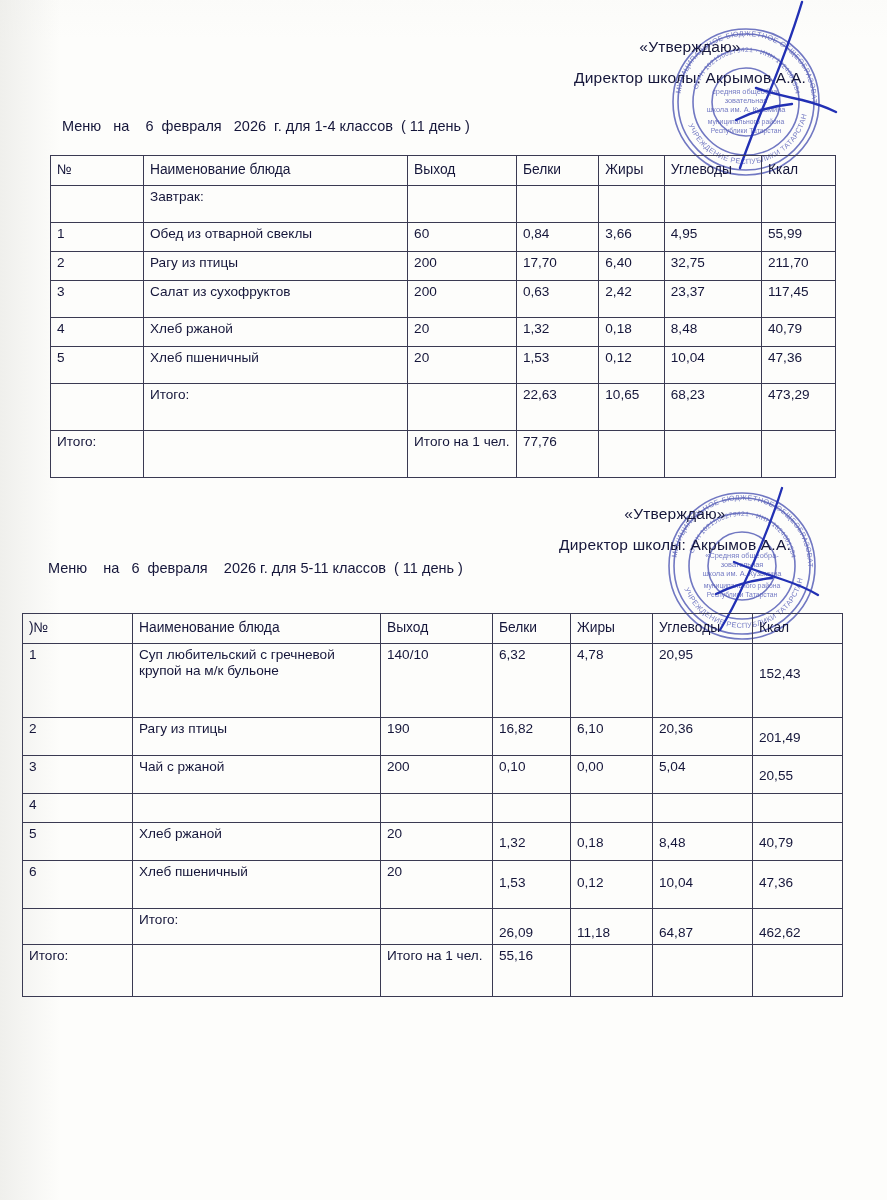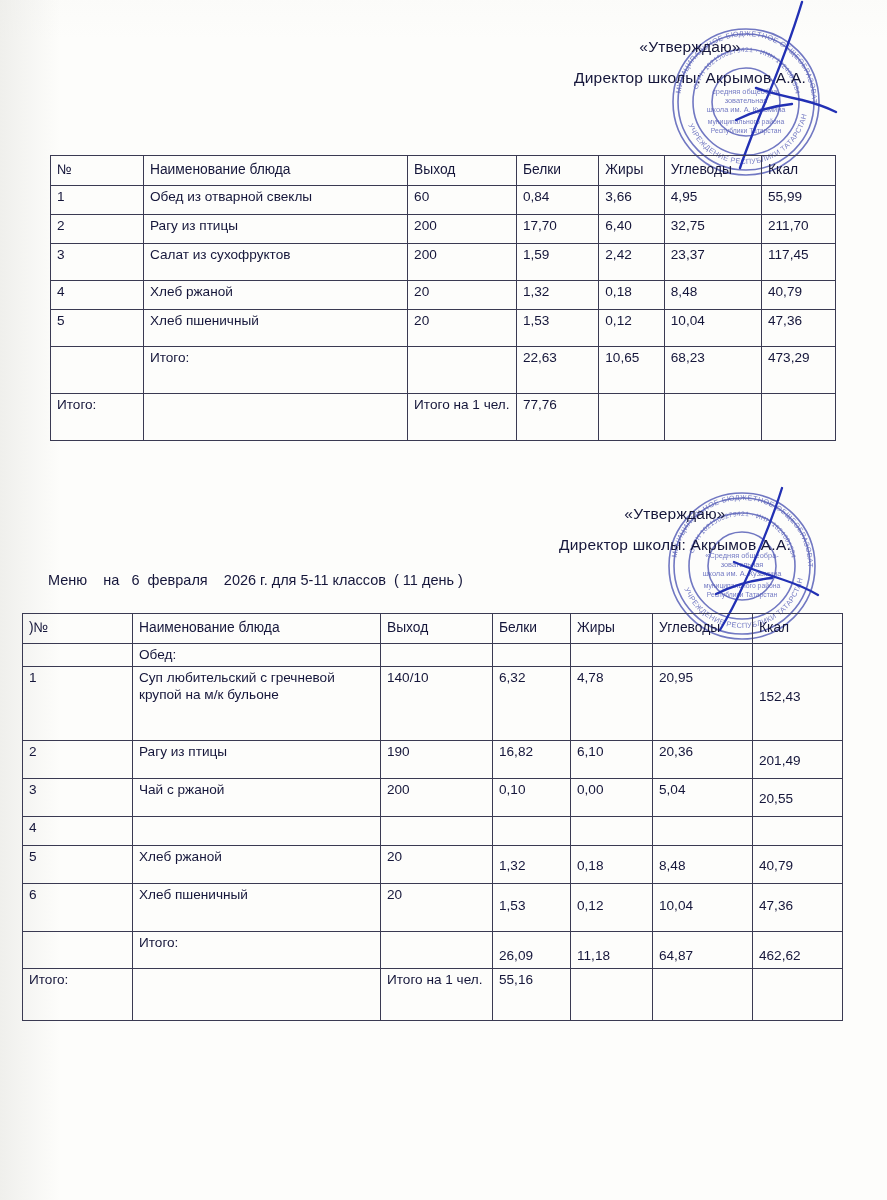--- a/index.html
+++ b/index.html
@@ -147,20 +147,21 @@
         <path d="M30 120 C 46 112, 66 106, 86 104"></path>
       </g>
     </svg>
   </div>
 
   <div class="approve-block" style="left:520px; top:38px; width:340px;">
     <div class="approve-title">«Утверждаю»</div>
     <div class="approve-director">Директор школы: Акрымов А.А.</div>
   </div>
 
+  <div class="menu-line" style="left:62px; top:118px;">Меню   на    6  февраля   2026  г. для 1-4 классов  ( 11 день )</div>
 
   <table class="menu" style="left:50px; top:155px; width:786px;">
     <colgroup>
       <col class="c-num">
         <col class="c-name">
         <col class="c-out">
         <col class="c-prot">
         <col class="c-fat">
         <col class="c-carb">
         <col class="c-kcal">
@@ -170,20 +171,29 @@
         <th>№</th>
         <th class="pad-name">Наименование блюда</th>
         <th>Выход</th>
         <th>Белки</th>
         <th>Жиры</th>
         <th>Углеводы</th>
         <th>Ккал</th>
       </tr>
     </thead>
     <tbody>
+      <tr class="row-h2">
+        <td></td>
+        <td class="pad-name">Завтрак:</td>
+        <td></td>
+        <td></td>
+        <td></td>
+        <td></td>
+        <td></td>
+      </tr>
       <tr class="tall">
         <td>1</td>
         <td class="pad-name">Обед из отварной свеклы</td>
         <td>60</td>
         <td>0,84</td>
         <td>3,66</td>
         <td>4,95</td>
         <td>55,99</td>
       </tr>
       <tr class="tall">
@@ -192,21 +202,21 @@
         <td>200</td>
         <td>17,70</td>
         <td>6,40</td>
         <td>32,75</td>
         <td>211,70</td>
       </tr>
       <tr class="row-h2">
         <td>3</td>
         <td class="pad-name">Салат из сухофруктов</td>
         <td>200</td>
-        <td>1,59</td>
+        <td>0,63</td>
         <td>2,42</td>
         <td>23,37</td>
         <td>117,45</td>
       </tr>
       <tr class="tall">
         <td>4</td>
         <td class="pad-name">Хлеб ржаной</td>
         <td>20</td>
         <td>1,32</td>
         <td>0,18</td>
@@ -283,21 +293,21 @@
         <path d="M26 112 C 42 104, 62 98, 82 96"></path>
       </g>
     </svg>
   </div>
 
   <div class="approve-block" style="left:500px; top:505px; width:350px;">
     <div class="approve-title">«Утверждаю»</div>
     <div class="approve-director">Директор школы: Акрымов А.А.</div>
   </div>
 
-  <div class="menu-line" style="left:48px; top:572px;">Меню    на   6  февраля    2026 г. для 5-11 классов  ( 11 день )</div>
+  <div class="menu-line" style="left:48px; top:560px;">Меню    на   6  февраля    2026 г. для 5-11 классов  ( 11 день )</div>
 
   <table class="menu" style="left:22px; top:613px; width:820px;">
     <colgroup>
       <col style="width:110px">
         <col style="width:248px">
         <col style="width:112px">
         <col style="width:78px">
         <col style="width:82px">
         <col style="width:100px">
         <col style="width:90px">
@@ -307,29 +317,20 @@
         <th>)№</th>
         <th class="pad-name">Наименование блюда</th>
         <th>Выход</th>
         <th>Белки</th>
         <th>Жиры</th>
         <th>Углеводы</th>
         <th>Ккал</th>
       </tr>
     </thead>
     <tbody>
-      <tr>
-        <td></td>
-        <td class="pad-name">Обед:</td>
-        <td></td>
-        <td></td>
-        <td></td>
-        <td></td>
-        <td></td>
-      </tr>
       <tr style="height:74px">
         <td>1</td>
         <td class="pad-name">Суп любительский с гречневой крупой на м/к бульоне</td>
         <td>140/10</td>
         <td>6,32</td>
         <td>4,78</td>
         <td>20,95</td>
         <td style="padding-top:22px">152,43</td>
       </tr>
       <tr class="tall">

